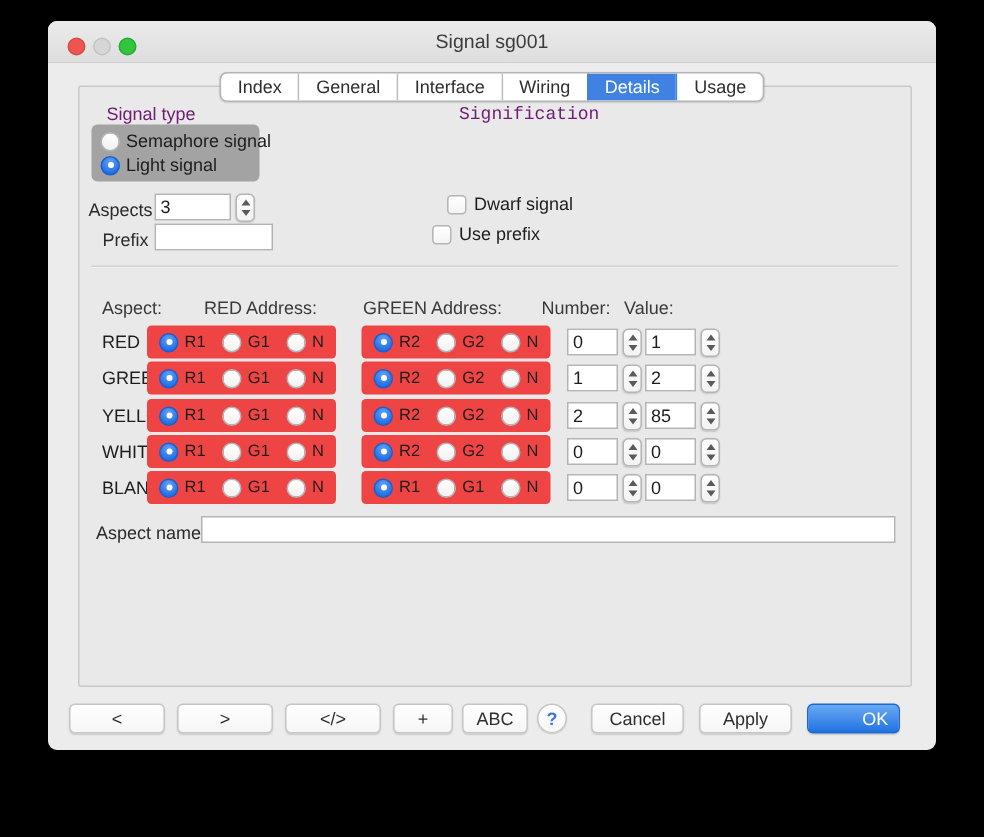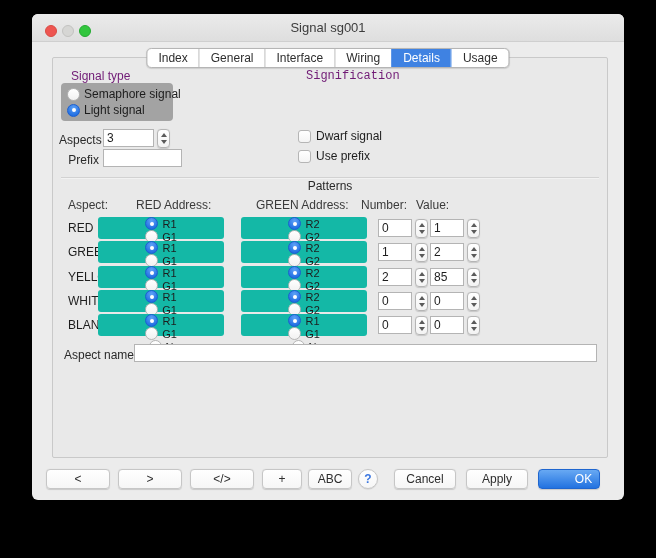--- a/index.html
+++ b/index.html
@@ -69,22 +69,22 @@
   .stepper::after{content:"";position:absolute;left:2.5px;bottom:3px;border-left:3px solid transparent;border-right:3px solid transparent;border-top:4px solid #5a5a5a;}
   .checkrow{position:absolute;display:flex;align-items:center;gap:5px;}
   .checkbox{width:13px;height:13px;border-radius:3px;box-sizing:border-box;background:linear-gradient(#fff,#f4f4f4);border:1px solid #b5b5b5;flex:none;}
   .checklabel{font-size:12px;color:#1d1d1d;}
   .divider{position:absolute;left:8px;right:8px;top:119px;height:1px;background:#d2d2d2;border-bottom:1px solid #f2f2f2;}
   .patterns-title{position:absolute;left:0;right:0;top:121px;text-align:center;font-size:12px;color:#2a2a2a;}
   .phead{position:absolute;top:140px;font-size:12px;color:#3a3a3a;}
   .prow{position:absolute;left:0;height:22px;width:100%;}
   .prow-label{position:absolute;left:15px;top:0;line-height:22px;font-size:12px;color:#1d1d1d;}
   .rgroup{
-    position:absolute;top:0;height:22px;width:126px;background:#14b8a6;border-radius:3px;
-    display:flex;align-items:center;justify-content:space-between;padding:0 8px;box-sizing:border-box;flex-direction:column;
+    position:absolute;top:0;height:22px;width:126px;background:#ef4444;border-radius:3px;
+    display:flex;align-items:center;justify-content:space-between;padding:0 8px;box-sizing:border-box;
   }
   .rgroup .radio-label{font-size:11px;}
   .rgroup.g1{left:45px;} .rgroup.g2{left:188px;}
   
   .footer{position:absolute;left:0;right:0;bottom:0;height:45px;}
   .btn{
     position:absolute;top:455px;height:20px;box-sizing:border-box;
     background:linear-gradient(#ffffff,#f6f6f6);border:1px solid #c6c6c6;border-radius:4px;
     font-family:"Liberation Sans",sans-serif;font-size:12px;color:#2e2e2e;
     display:flex;align-items:center;justify-content:center;box-shadow:0 .5px 1px rgba(0,0,0,.15);
@@ -147,31 +147,30 @@
     <input class="tfield" style="left: 50px; top: 71px; width: 51px; height: 18px;" value="3">
     <span class="stepper" style="left:104px;top:71px;"></span>
 
     <span class="flabel" style="left:6px;top:95px;width:40px;">Prefix</span>
     <input class="tfield" style="left: 50px; top: 91px; width: 79px; height: 18px;">
 
     <span class="checkrow" style="left:245px;top:71px;">
       <span class="checkbox"></span>
       <span class="checklabel">Dwarf signal</span>
     </span>
-    <span class="checkrow" style="left:245px;top:91px;justify-content:flex-end;">
+    <span class="checkrow" style="left:235px;top:91px;justify-content:flex-end;">
       <span class="checkbox"></span>
       <span class="checklabel">Use prefix</span>
     </span>
 
     <div class="divider"></div>
-    <div class="patterns-title">Patterns</div>
 
     <span class="phead" style="left:15px;">Aspect:</span>
     <span class="phead" style="left:83px;">RED Address:</span>
-    <span class="phead" style="left:203px;">GREEN Address:</span>
+    <span class="phead" style="left:189px;">GREEN Address:</span>
     <span class="phead" style="left:308px;">Number:</span>
     <span class="phead" style="left:363px;">Value:</span>
 
     <div id="pattern-rows">
         <div class="prow" style="top: 159px;">
           <span class="prow-label">RED</span>
           <span class="rgroup g1">
             <span class="radio-opt">
               <span class="radio sel"></span>
               <span class="radio-label">R1</span>

